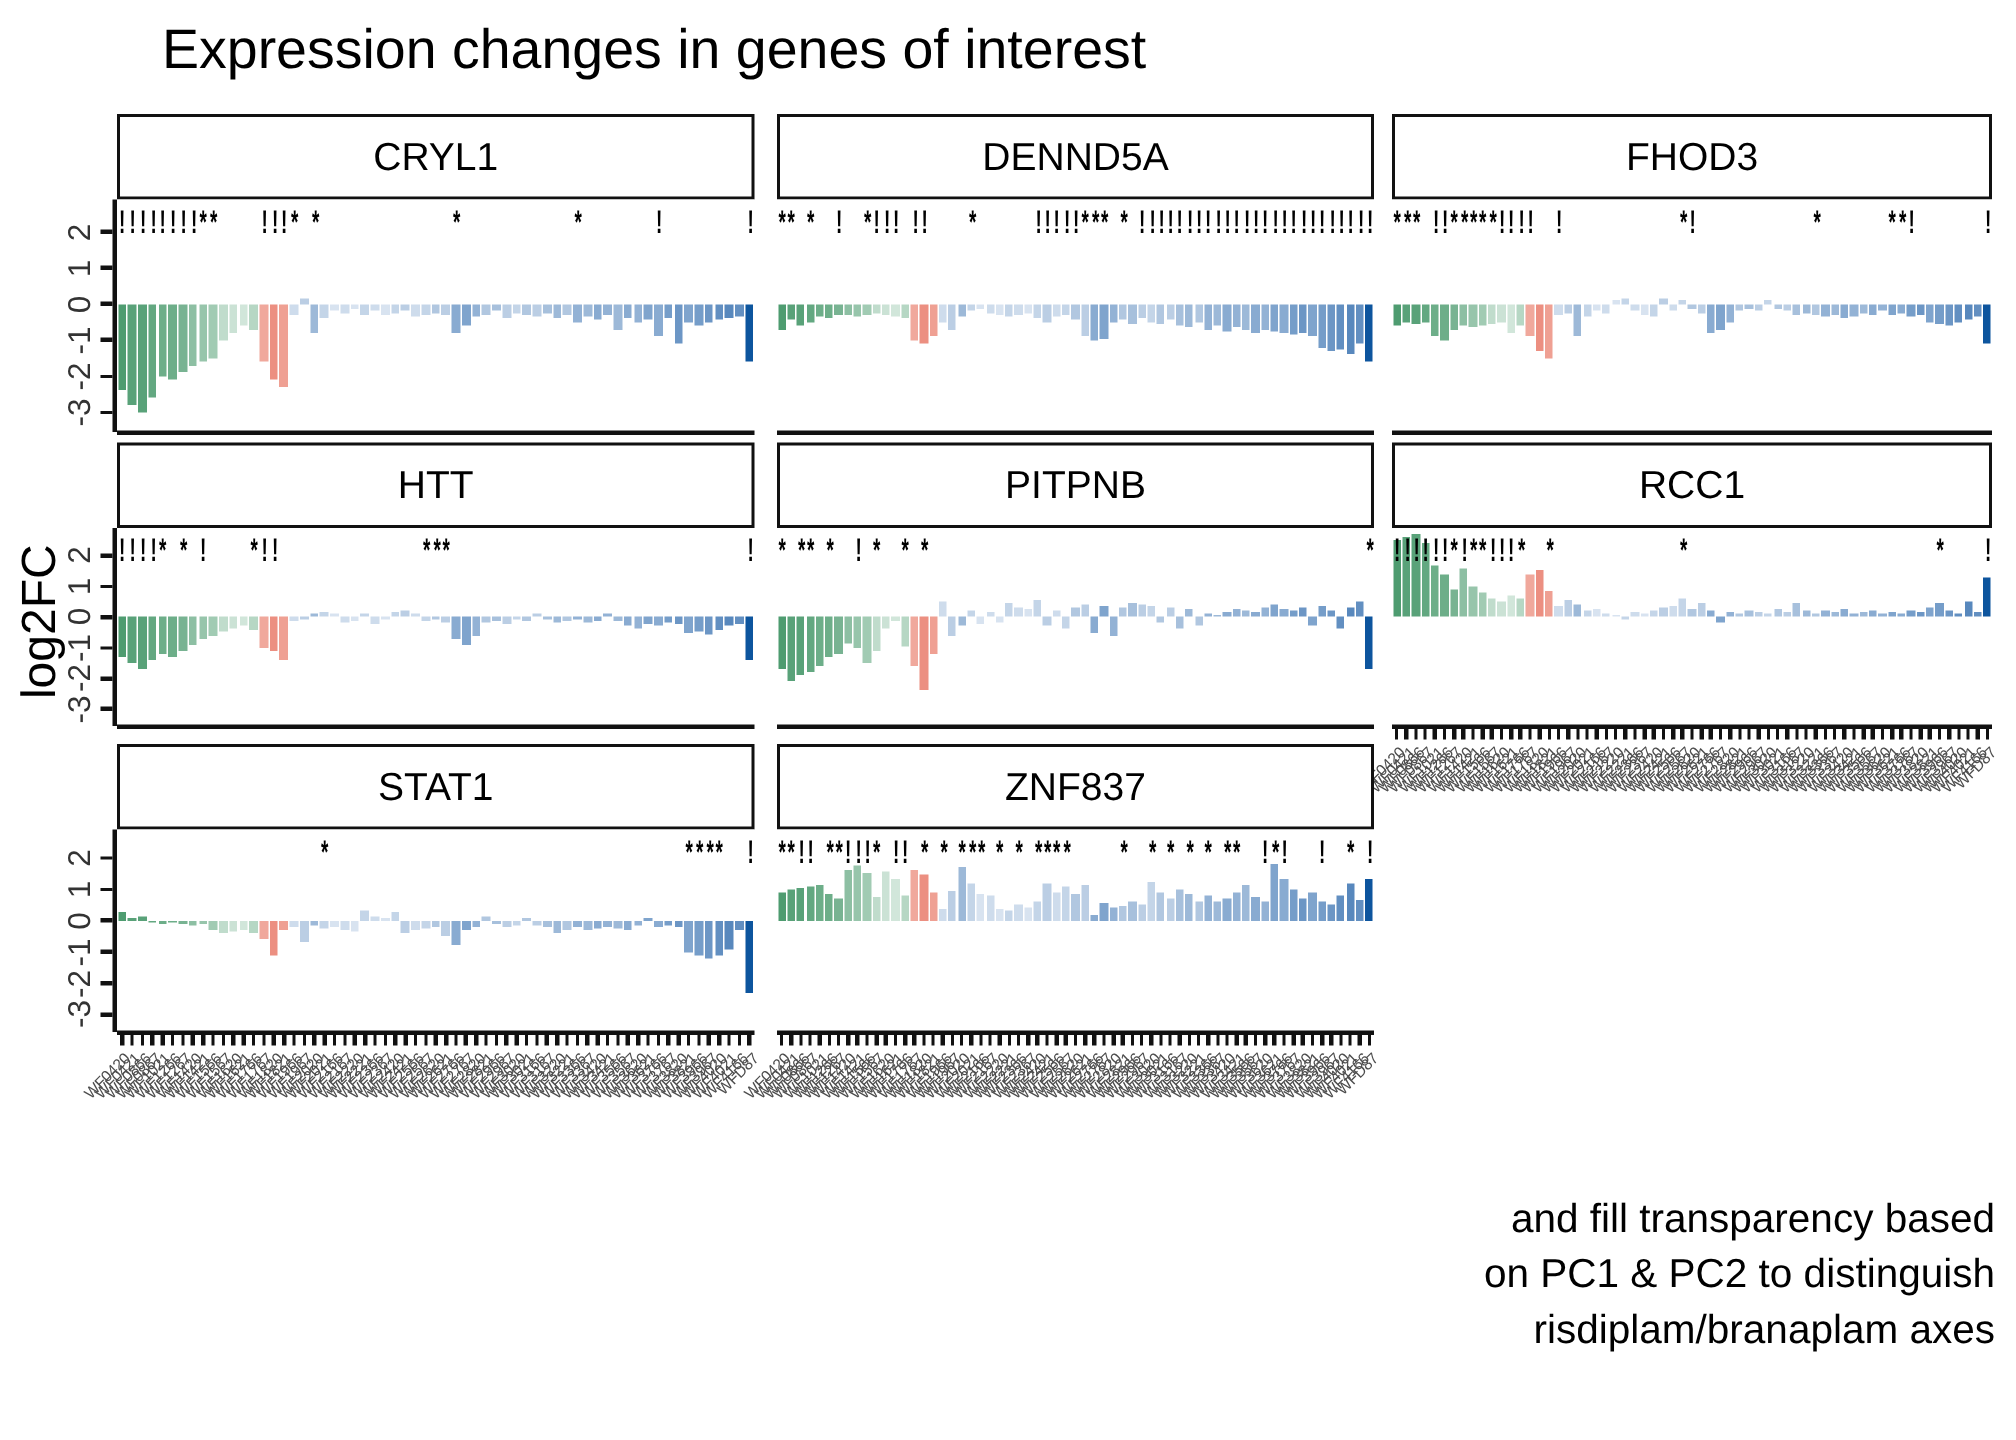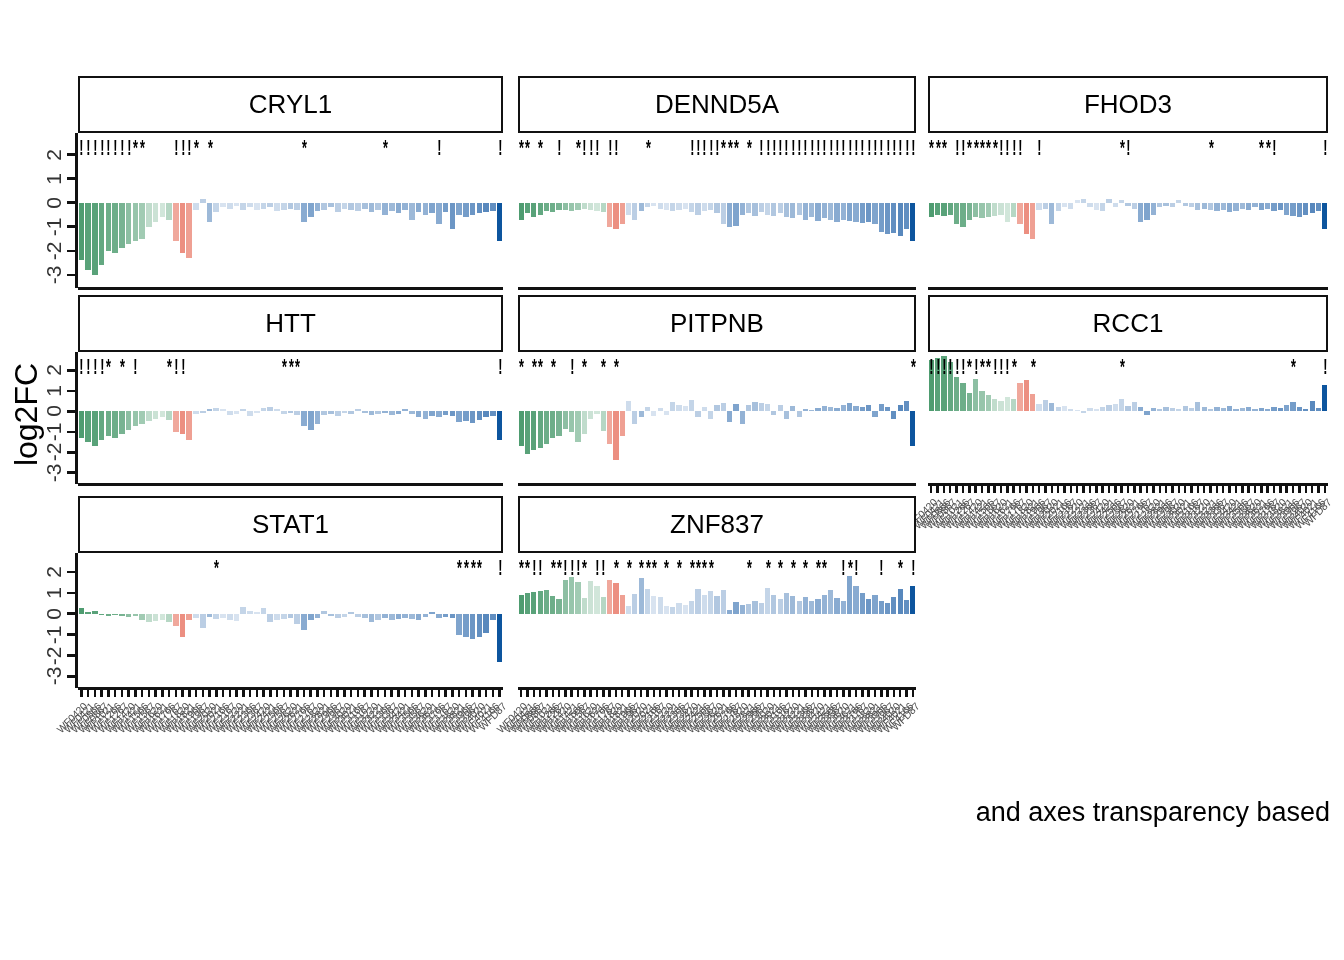--- a/index.html
+++ b/index.html
@@ -23,20 +23,21 @@
   #ylab{position:absolute;left:-34px;top:396px;font-size:32px;transform:rotate(-90deg);
         transform-origin:center center;width:120px;text-align:center;}
   #xlab-title{position:absolute;left:460px;top:742px;width:520px;text-align:center;font-size:32px;}
   #caption{position:absolute;right:14px;top:794px;width:470px;text-align:right;
            font-size:27px;line-height:37px;color:#000;}
 </style>
 </head>
 <body>
 
 <div id="fig">
+  <div id="title">Expression changes in genes of interest</div>
   <div id="ylab">log2FC</div>
   <div id="facets">
       <div class="strip" style="left: 78px; top: 76px; width: 425px; height: 57px;">
         <div>CRYL1</div>
       </div>
       <div class="panel" style="left: 78px; top: 133px; width: 425px; height: 155px;">
         <div class="bar" style="left: 0.55px; top: 69.69px; width: 5.65px; height: 57.67px; background: rgb(47, 139, 87); opacity: 0.85;"></div>
         <div class="sig" style="left: 3.37px; top: 2px;">!</div>
         <div class="bar" style="left: 7.3px; top: 69.69px; width: 5.65px; height: 67.29px; background: rgb(47, 139, 87); opacity: 0.8;"></div>
         <div class="sig" style="left: 10.12px; top: 2px;">!</div>
@@ -1543,15 +1544,17 @@
       <div class="xtick" style="left: 905.27px; top: 690px;"></div>
       <div class="xlabwrap" style="left: 906.52px; top: 700px;">
         <div class="xlab">WF4166</div>
       </div>
       <div class="xtick" style="left: 911.59px; top: 690px;"></div>
       <div class="xlabwrap" style="left: 912.84px; top: 700px;">
         <div class="xlab">WFD87</div>
       </div>
     </div>
   <div id="caption">
-    <div>and axes transparency based</div>
+    <div>and fill transparency based</div>
+    <div>on PC1 &amp; PC2 to distinguish</div>
+    <div>risdiplam/branaplam axes</div>
   </div>
 </div>
 
 </body></html>

